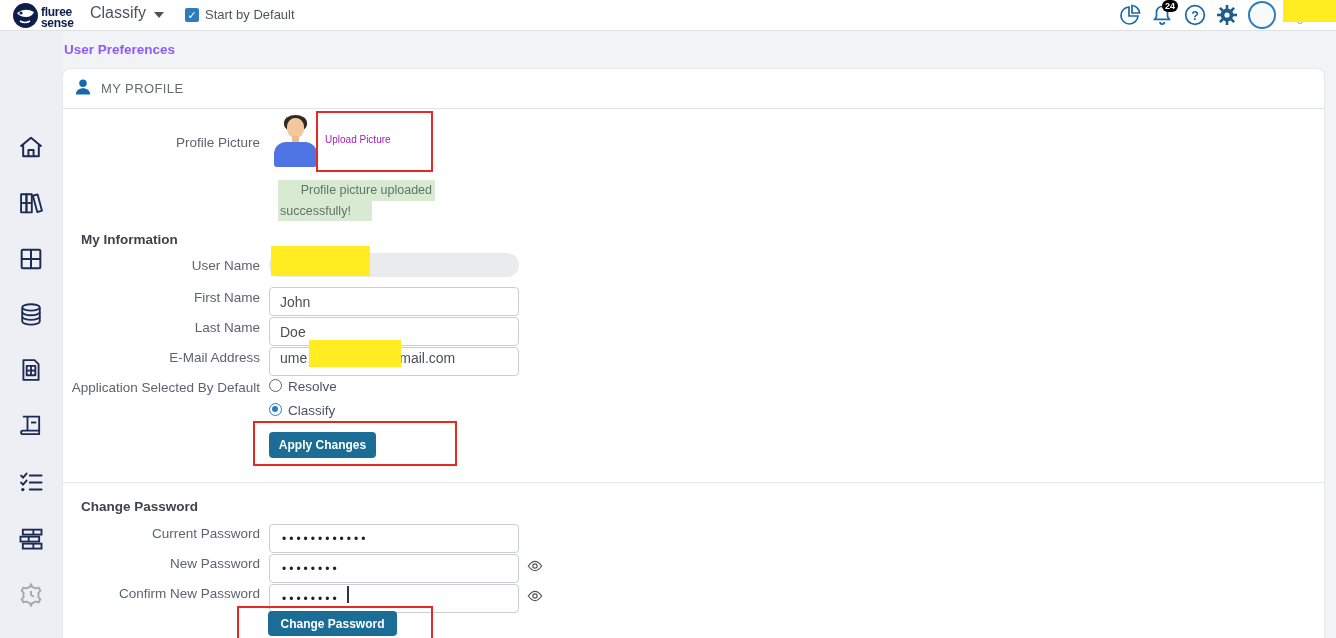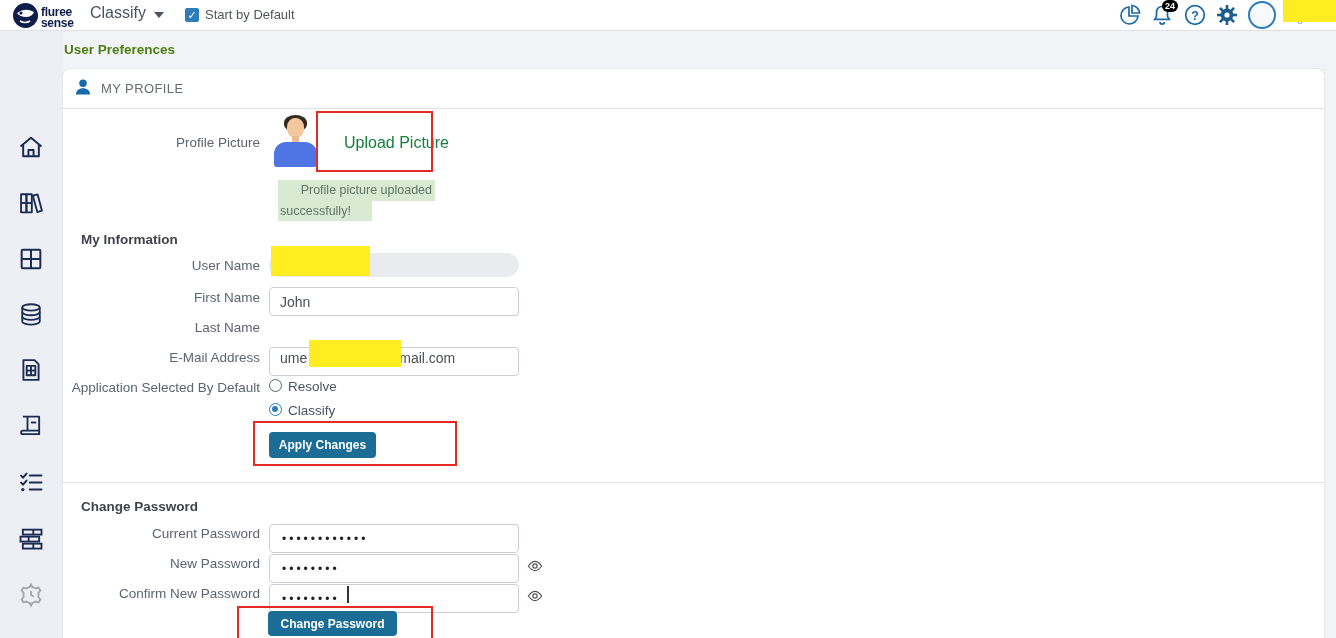--- a/index.html
+++ b/index.html
@@ -29,38 +29,38 @@
   
   .yellow { position:absolute; background:#ffed21; z-index:7; }
   .redbox { position:absolute; border:2px solid #e32b22; z-index:6; background:transparent; }
 
   
   .sidebar { position:absolute; left:0; top:31px; width:62px; height:607px; background:#edeff4; }
   .side-ico { position:absolute; left:17px; width:28px; height:28px; color:#1c2b52; cursor:pointer; }
   .side-ico svg { width:28px; height:28px; }
 
   
-  .page-title { position:absolute; left:64px; top:42px; font-size:13.5px; font-weight:bold; color:#4d7c0f; }
+  .page-title { position:absolute; left:64px; top:42px; font-size:13.5px; font-weight:bold; color:#8b5cf6; }
   .card { position:absolute; left:62px; top:68px; width:1263px; height:570px; background:#fff; border:1px solid #e7e8eb; border-bottom:none; border-radius:8px 8px 0 0; }
   .card-head { display:flex; align-items:center; height:40px; padding-left:10px; border-bottom:1px solid #e2e3e6; }
   .card-head .t { margin-left:8px; font-size:13px; color:#666b71; letter-spacing:0.4px; }
 
   .flabel { position:absolute; left:0; width:197px; text-align:right; font-size:13.5px; color:#5b6470; white-space:nowrap; }
   .field { position:absolute; left:206px; width:250px; height:29px; border:1px solid #cbced4; border-radius:4px; font-size:14px; color:#4a4f56; padding:0 10px; font-family:"Liberation Sans",sans-serif; outline:none; background:#fff; }
   .field.disabled { height:24px; background:#e9ebef; border:none; border-radius:12px; }
   .pwd { font-size:12px; letter-spacing:3px; color:#222; padding-left:12px; }
 
   
   .pp { position:absolute; left:210px; top:46px; width:45px; height:52px; }
   .pp .hair { position:absolute; left:11px; top:0; width:23px; height:16px; background:#32291f; border-radius:50% 50% 40% 40%; }
   .pp .face { position:absolute; left:14px; top:3px; width:17px; height:20px; background:#f2c79d; border-radius:45%; }
   .pp .neck { position:absolute; left:19px; top:21px; width:7px; height:8px; background:#edbb8e; }
   .pp .body { position:absolute; left:1px; top:27px; width:43px; height:25px; background:#4f74e3; border-radius:12px 12px 3px 3px; }
 
-  .link { color:#15803d; font-size:16px; cursor:pointer;margin-left:19px; }
+  .link { color:#a21caf; font-size:10px; cursor:pointer; }
   .toast-line { position:absolute; background:#d8ead2; color:#5f7566; font-size:12.5px; line-height:21px; }
   .sec-head { position:absolute; left:18px; font-size:13.5px; font-weight:bold; color:#3e434b; }
 
   .radio { position:absolute; width:13px; height:13px; border:1.5px solid #5b6470; border-radius:50%; background:#fff; cursor:pointer; }
   .radio.checked { border-color:#2b7cc0; }
   .radio.checked::after { content:""; position:absolute; left:2px; top:2px; width:6px; height:6px; background:#2b7cc0; border-radius:50%; }
   .radio-lbl { position:absolute; font-size:13.5px; color:#4a5360; }
 
   .btn { position:absolute; background:#1b6d95; color:#fff; font-weight:bold; font-size:12px; border:none; border-radius:4px; cursor:pointer; font-family:"Liberation Sans",sans-serif; }
   .divider { position:absolute; left:0; width:100%; height:1px; background:#e4e5e8; }
@@ -243,20 +243,21 @@
     <div class="sec-head" style="top:163px">My Information</div>
 
     <div class="flabel" style="top:189px">User Name</div>
     <input class="field disabled" style="top: 184px;" type="text" disabled="" value="">
     <div class="yellow" style="left:208px; top:177px; width:99px; height:30px;"></div>
 
     <div class="flabel" style="top:221px">First Name</div>
     <input class="field" style="top: 218px;" type="text" value="John">
 
     <div class="flabel" style="top:251px">Last Name</div>
+    <input class="field" style="top: 248px;" type="text" value="Doe">
 
     <div class="flabel" style="top:281px">E-Mail Address</div>
     <div class="field" style="top:278px; line-height:20px;"><span>ume</span><span style="display:inline-block; width:92px;"></span><span>mail.com</span></div>
     <div class="yellow" style="left:246px; top:271px; width:92px; height:27px;"></div>
 
     <div class="flabel" style="top:311px">Application Selected By Default</div>
     <span class="radio" style="left:206px; top:310px;"></span>
     <span class="radio-lbl" style="left:225px; top:310px;">Resolve</span>
     <span class="radio checked" style="left:206px; top:334px;"></span>
     <span class="radio-lbl" style="left:225px; top:334px;">Classify</span>

